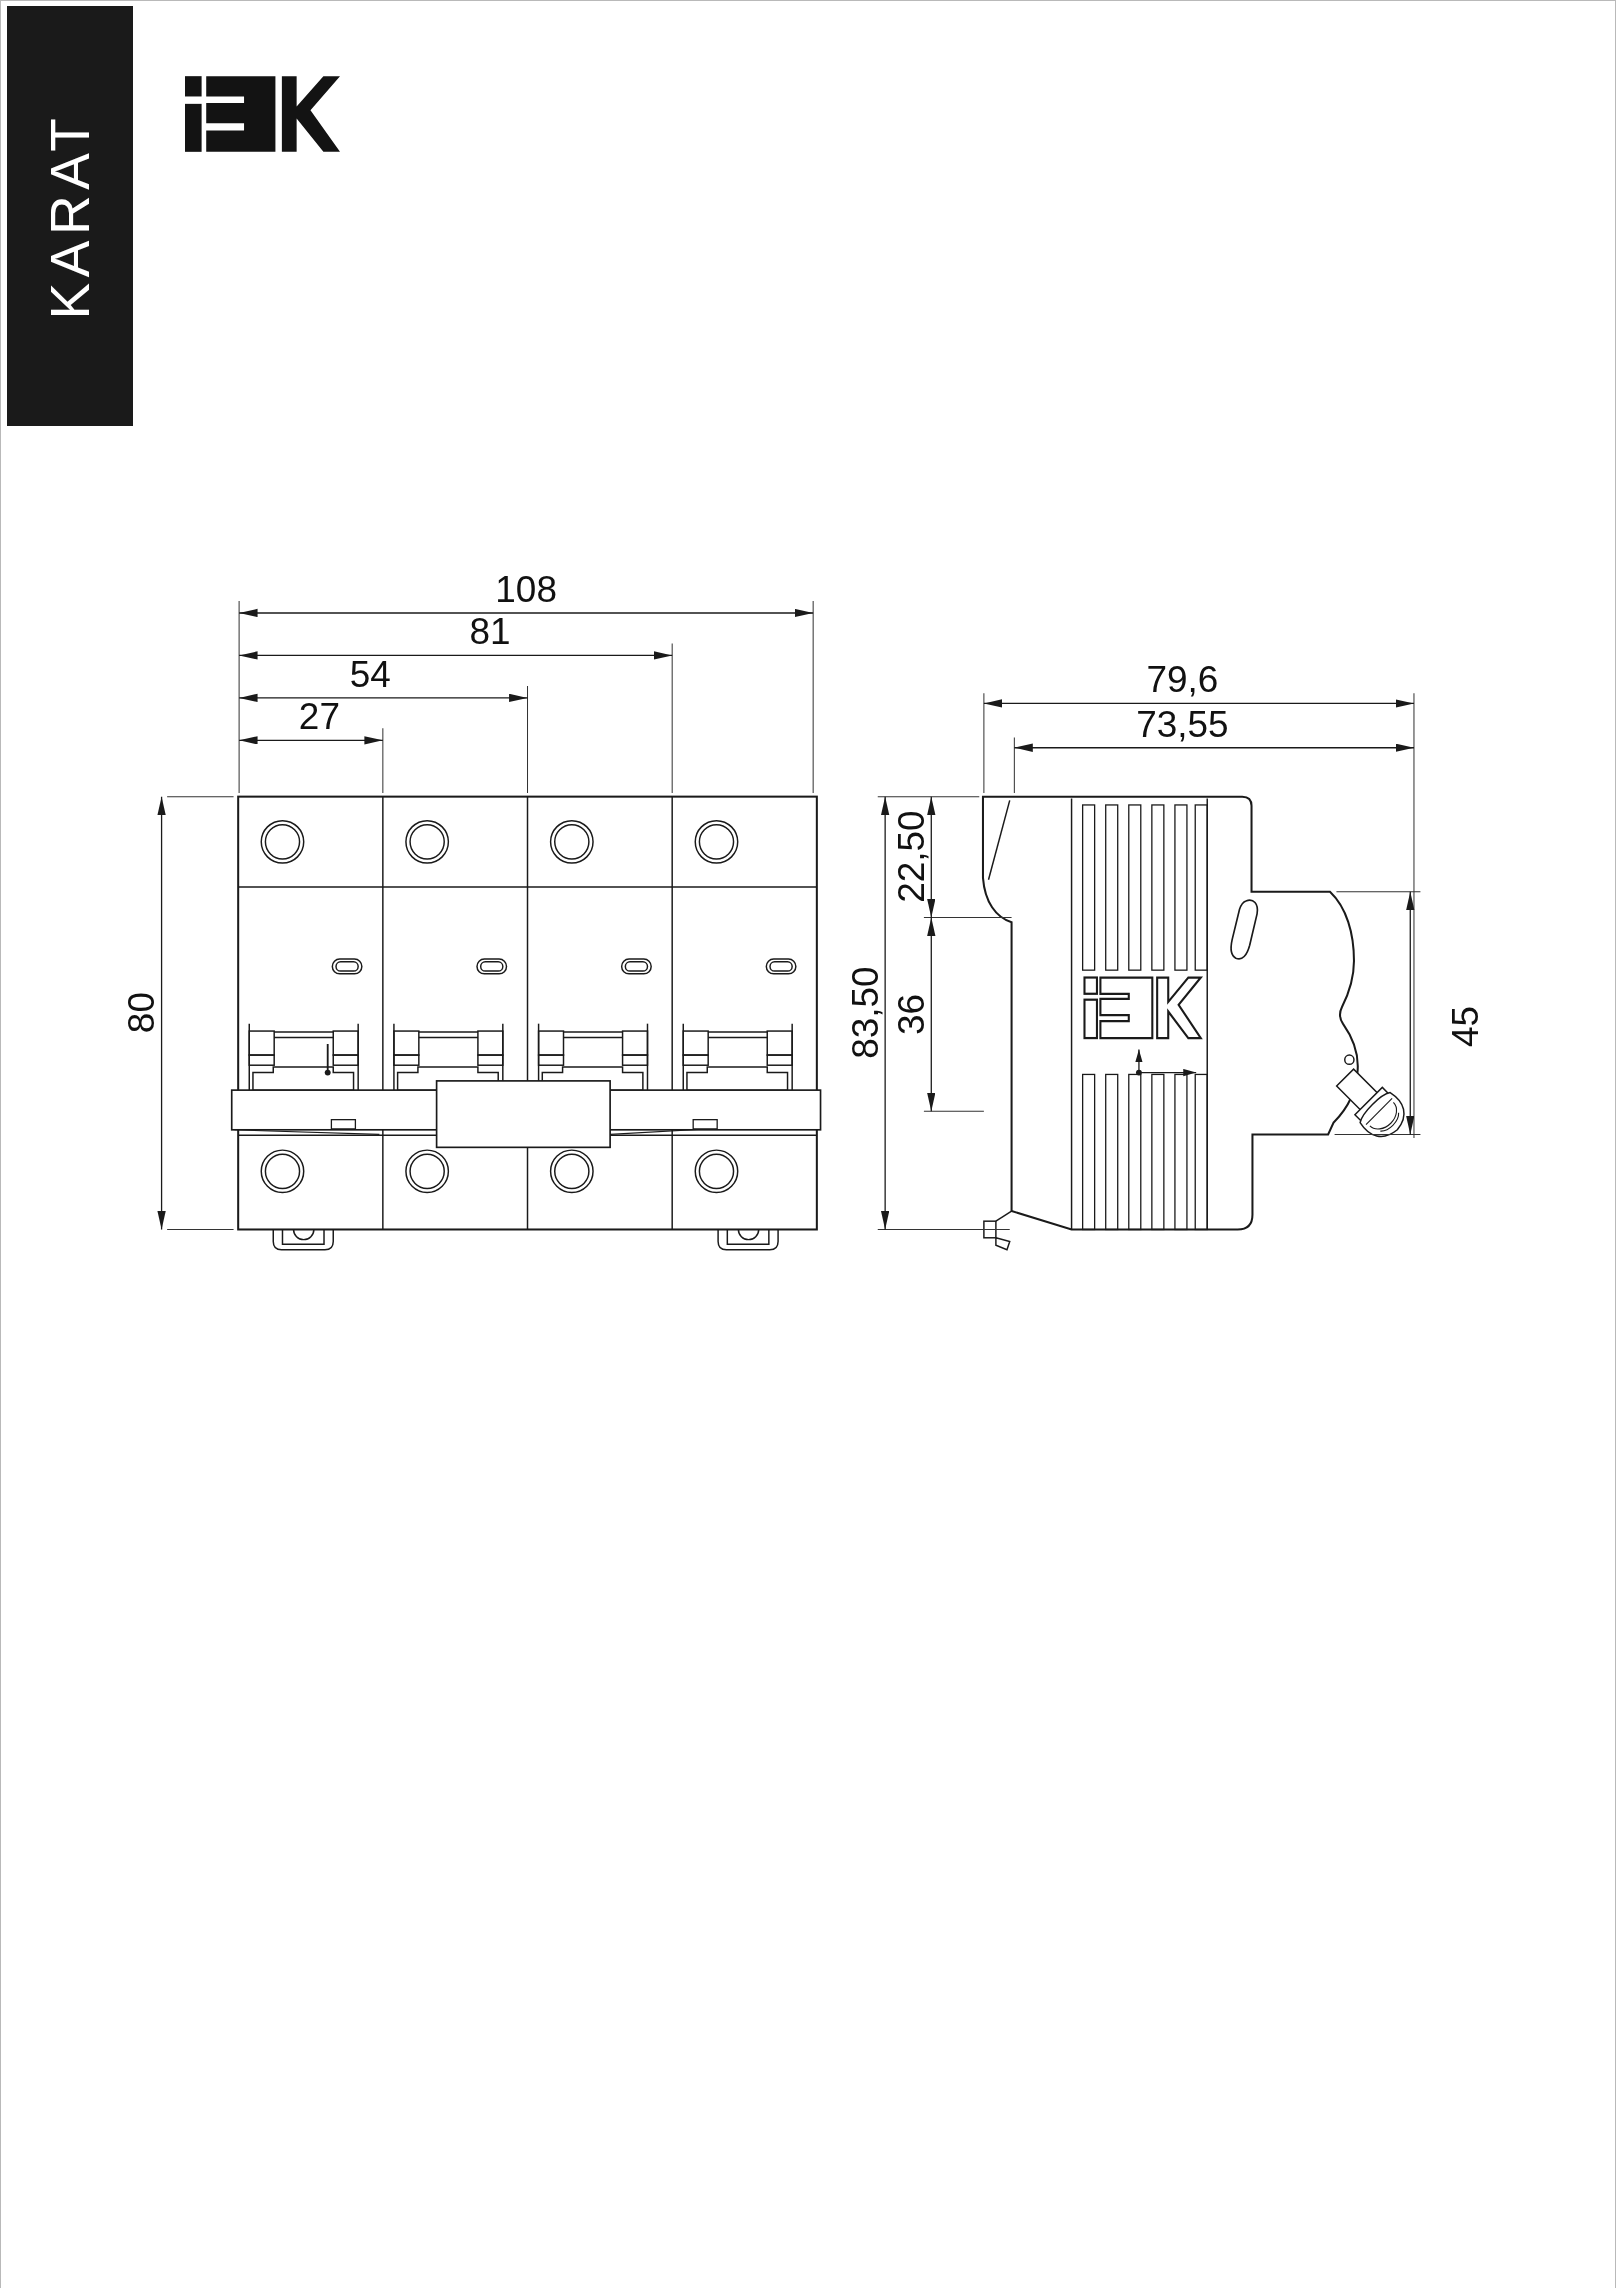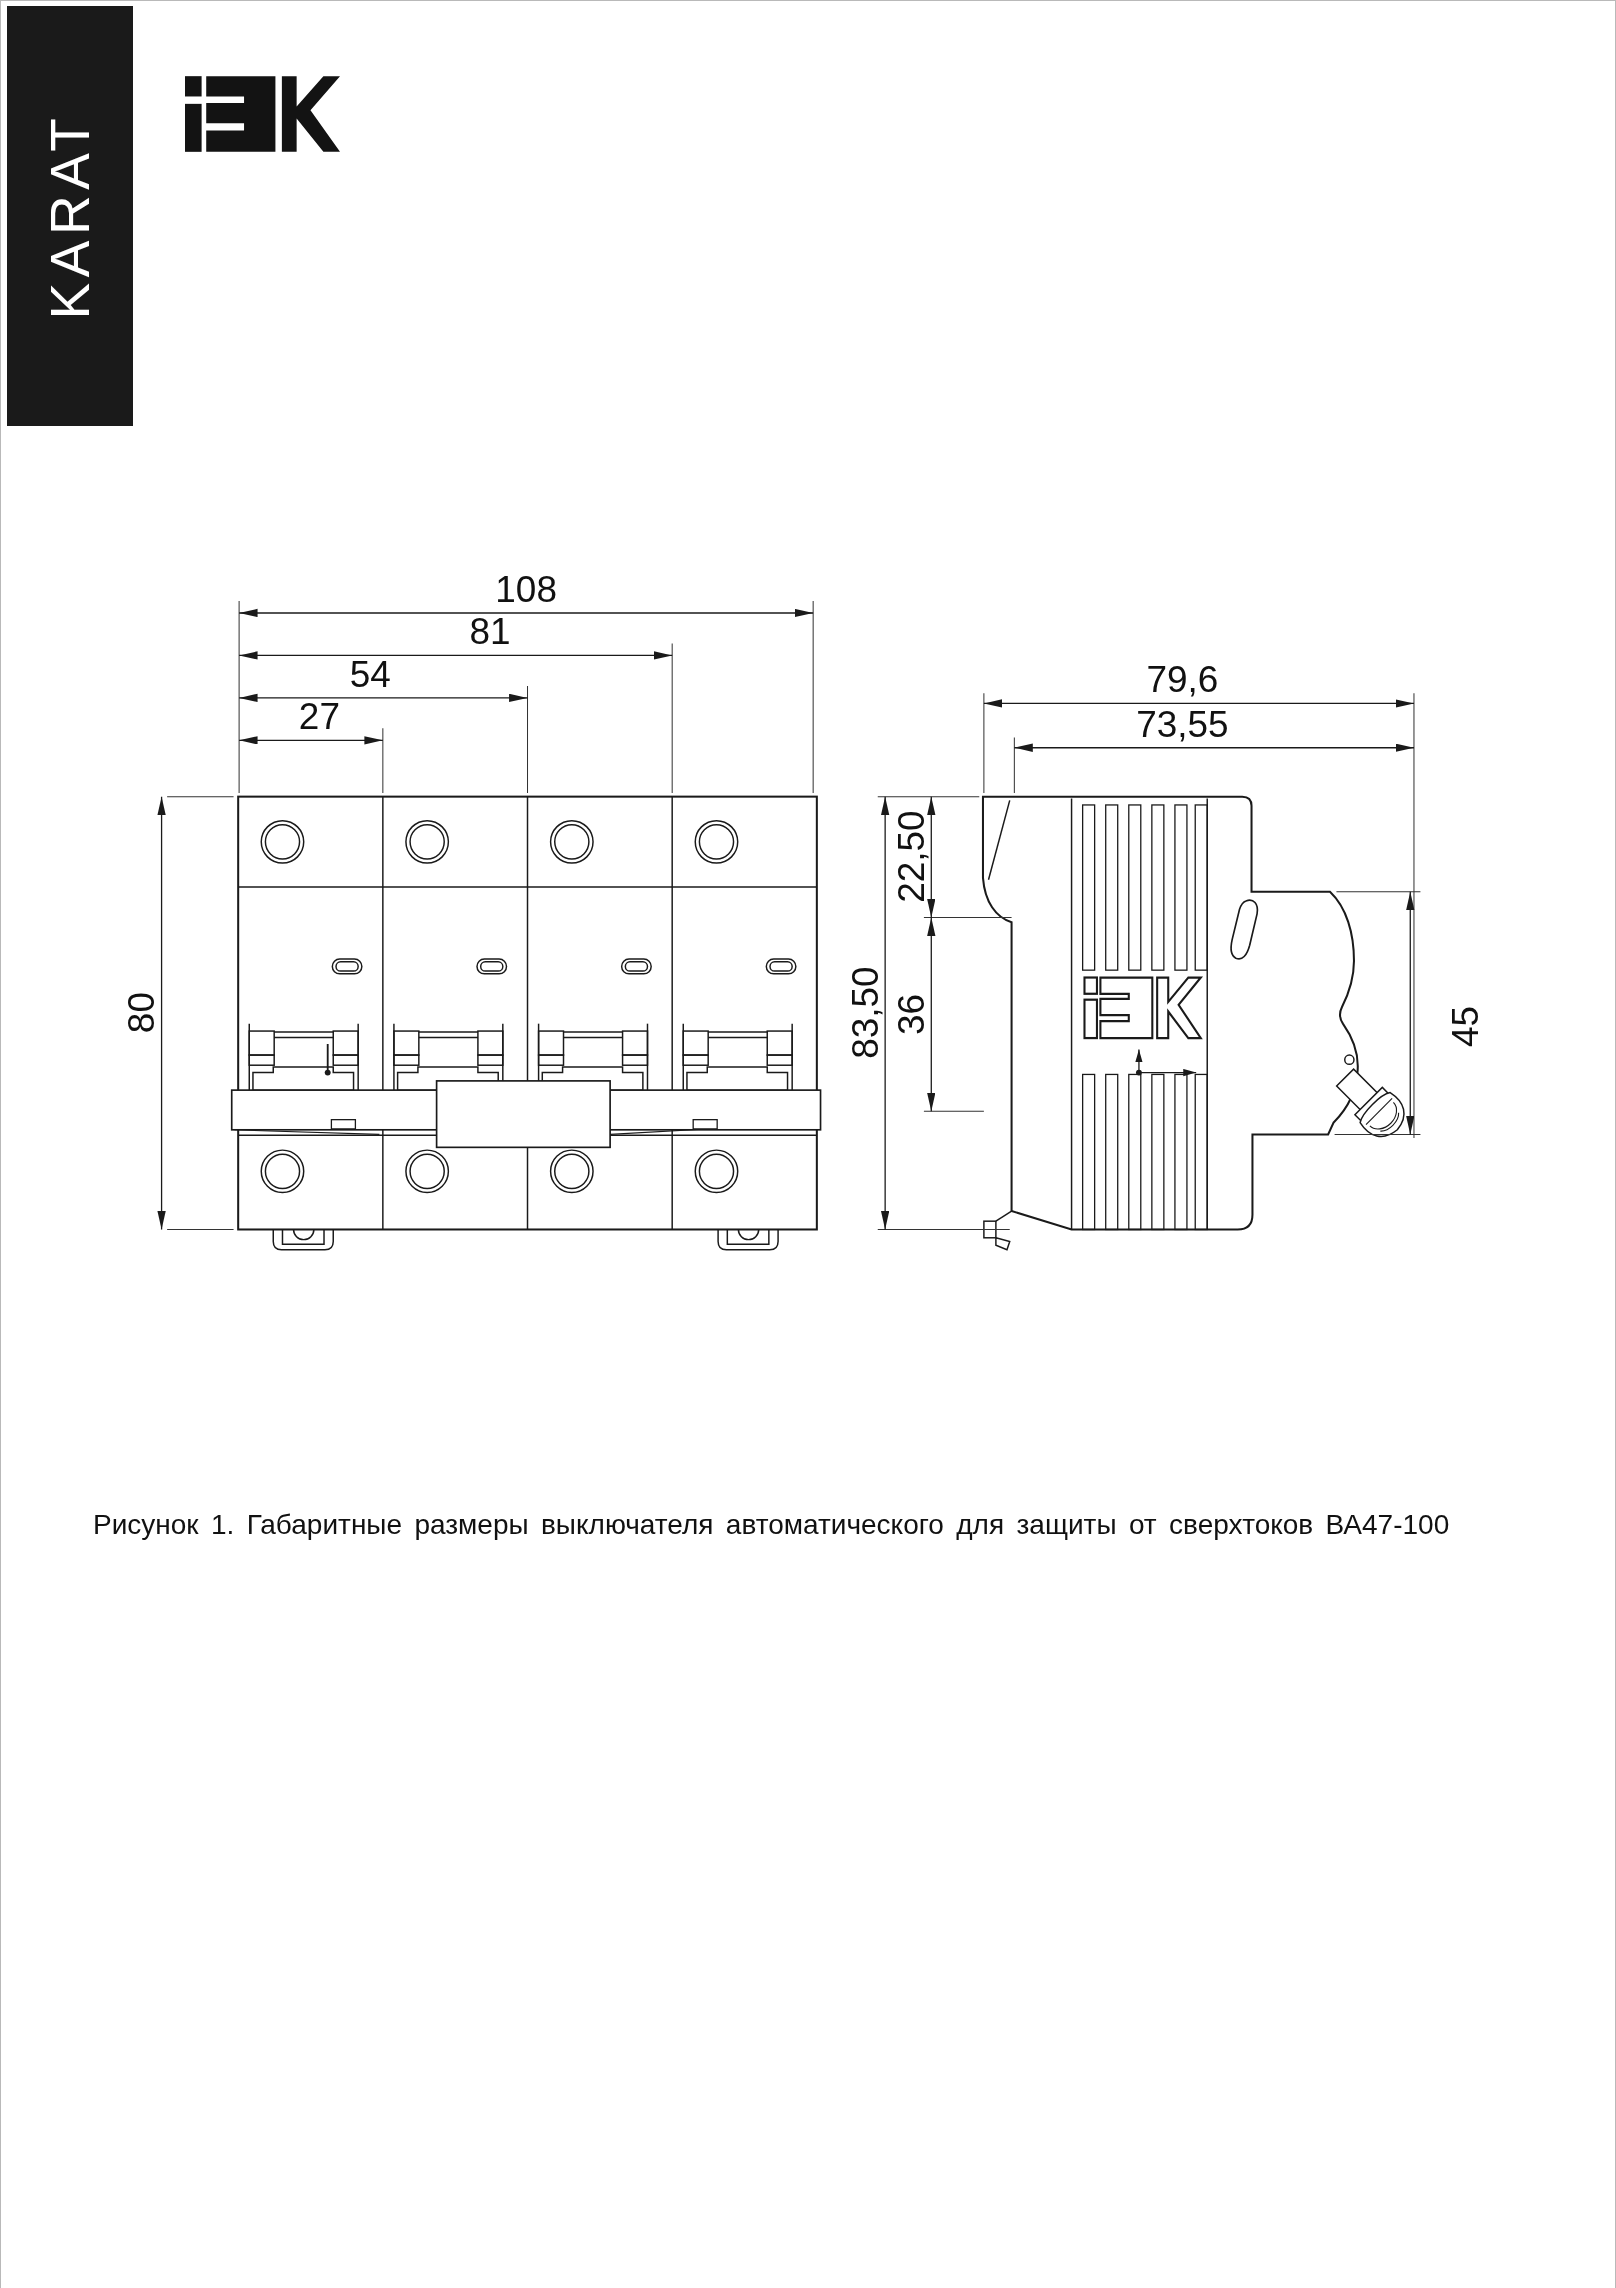--- a/index.html
+++ b/index.html
@@ -218,15 +218,14 @@
       </g>
       <text class="dim" x="1280" y="749" text-anchor="middle">79,6</text>
       <text class="dim" x="1280" y="797" text-anchor="middle">73,55</text>
       <text class="dim" transform="translate(1000,927) rotate(-90)" text-anchor="middle">22,50</text>
       <text class="dim" transform="translate(1000,1098) rotate(-90)" text-anchor="middle">36</text>
       <text class="dim" transform="translate(950,1096) rotate(-90)" text-anchor="middle">83,50</text>
       <text class="dim" transform="translate(1600,1111) rotate(-90)" text-anchor="middle">45</text>
     </g>
   </svg>
 
-  <div class="caption">Рисунок 1. Габаритные размеры выключателя автоматического для защиты от сверхтоков ВА47-100</div>
 </div>
 
 
 </body></html>

